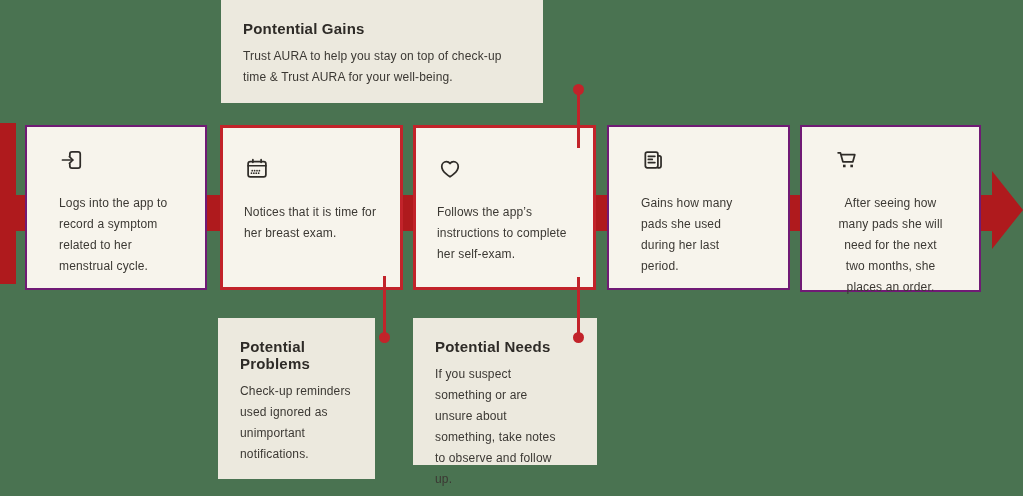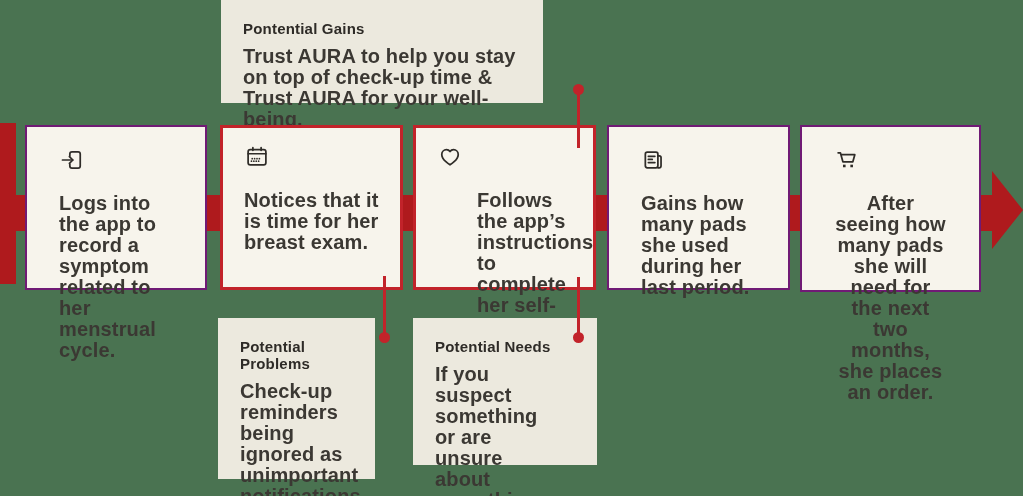--- a/index.html
+++ b/index.html
@@ -14,24 +14,24 @@
   .arrow-head{
     position:absolute; left:992px; top:171px; width:0; height:0; z-index:1;
     border-left:31px solid #AF1A1D; border-top:39px solid transparent; border-bottom:39px solid transparent;
   }
   
   .card { position:absolute; box-sizing:border-box; z-index:2; }
   .step {
     top:125px; height:165px; background:#F7F4EC;
     border:2px solid #701a75; padding:20px 32px;
   }
-  .step.highlight { border:3px solid #C2232A; padding:16px 21px; }
+  .step.highlight { border:3px solid #C2232A; padding:28px 21px; }
   .icon { display:block; margin-bottom:16px; }
   .step-text, .acc-body {
-    margin:0; font-size:20px; line-height:21px; color:#3B3833; letter-spacing:.15px;font-weight:bold;
+    margin:0; font-size:12px; line-height:21px; color:#3B3833; letter-spacing:.15px;
   }
   .accessory { background:#ECE9DE; padding:20px 22px; }
   .acc-title {
     margin:0 0 9px 0; font-size:15px; font-weight:700; color:#2E2B27; letter-spacing:.2px;
   }
   
   .vline { position:absolute; width:3px; background:#C2232A; z-index:5; }
   .dot   { position:absolute; width:11px; height:11px; border-radius:50%; background:#C2232A; z-index:6; }
 </style>
 </head>
@@ -78,21 +78,21 @@
     </span>
     <p class="step-text" style="max-width:142px;">Notices that it is time for her breast exam.</p>
   </div>
 
   <div class="card step highlight" style="left:413px; width:183px;">
     <span class="icon">
       <svg width="26" height="26" viewBox="0 0 24 24" fill="none" stroke="#2F2C28" stroke-width="1.6" stroke-linecap="round" stroke-linejoin="round">
         <path d="M12 19.2 C12 19.2 4.4 14.7 4.4 9.6 C4.4 7.1 6.4 5.2 8.7 5.2 C10.1 5.2 11.3 5.9 12 7 C12.7 5.9 13.9 5.2 15.3 5.2 C17.6 5.2 19.6 7.1 19.6 9.6 C19.6 14.7 12 19.2 12 19.2 Z"></path>
       </svg>
     </span>
-    <p class="step-text" style="max-width:138px;margin-left:40px;">Follows the app’s instructions to complete her self-exam.</p>
+    <p class="step-text" style="max-width:138px;">Follows the app’s instructions to complete her self-exam.</p>
   </div>
 
   <div class="card step" style="left:607px; width:183px;">
     <span class="icon">
       <svg width="26" height="26" viewBox="0 0 24 24" fill="none" stroke="#2F2C28" stroke-width="1.6" stroke-linecap="round" stroke-linejoin="round">
         <rect x="4" y="4.8" width="11.6" height="14.4" rx="1.8"></rect>
         <path d="M15.8 8.2 h1.1 c.9 0 1.6 .7 1.6 1.6 v7.4 c0 1.1-.8 2-1.8 2 h-1"></path>
         <path d="M6.8 8.6 h6 M6.8 11.5 h3.6 M6.8 14.4 h6"></path>
       </svg>
     </span>
@@ -107,21 +107,21 @@
           <rect x="8.3" y="16.3" width="2.4" height="2.4"></rect>
           <rect x="15.1" y="16.3" width="2.4" height="2.4"></rect>
         </g>
       </svg>
     </span>
     <p class="step-text" style="max-width:138px;text-align:center;">After seeing how many pads she will need for the next two months, she places an order.</p>
   </div>
 
   <div class="card accessory" style="left:218px; top:318px; width:157px; height:161px;">
     <p class="acc-title">Potential Problems</p>
-    <p class="acc-body" style="max-width:120px;">Check-up reminders being ignored as unimportant notifications.</p>
+    <p class="acc-body" style="max-width:120px;">Check-up reminders used ignored as unimportant notifications.</p>
   </div>
 
   <div class="card accessory" style="left:413px; top:318px; width:184px; height:147px;">
     <p class="acc-title">Potential Needs</p>
     <p class="acc-body" style="max-width:128px;">If you suspect something or are unsure about something, take notes to observe and follow up.</p>
   </div>
 
   <div class="vline" style="left:577px; top:89px; height:59px;"></div>
   <div class="dot" style="left:572.5px; top:83.5px;"></div>
 

